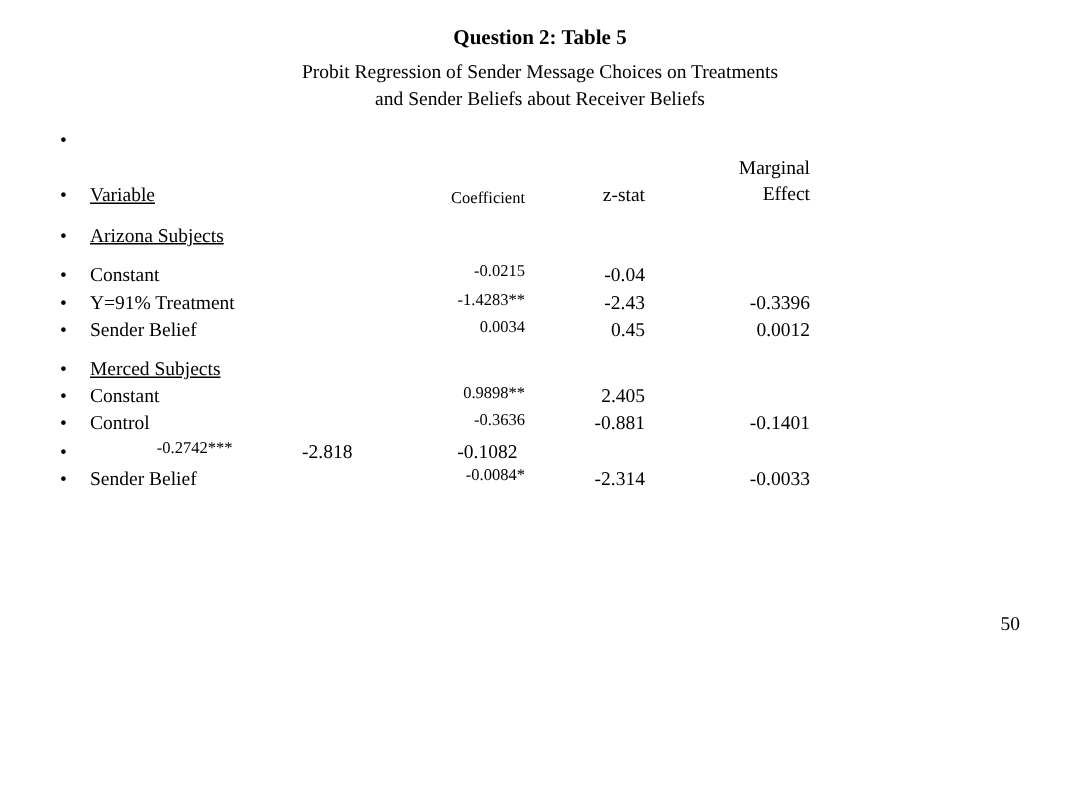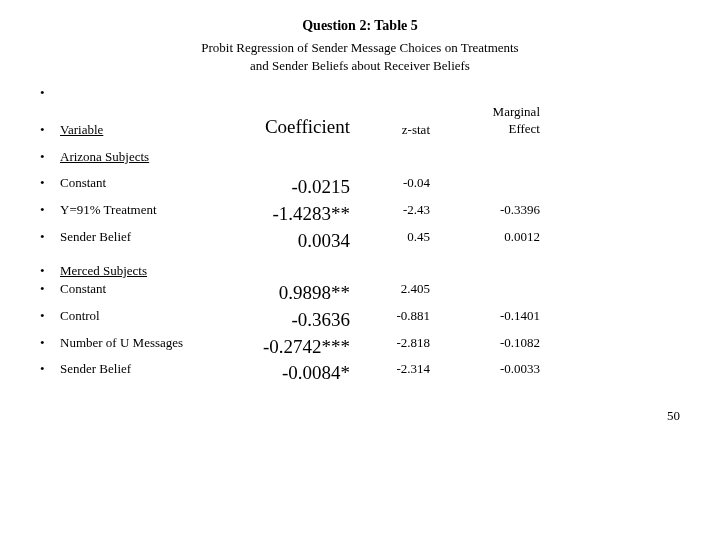--- a/index.html
+++ b/index.html
@@ -50,21 +50,21 @@
       font-size: 13px;
     }
     .var-col {
       width: 195px;
       flex-shrink: 0;
       font-size: 13px;
     }
     .coeff-col {
       width: 115px;
       flex-shrink: 0;
-      font-size: 19px;
+      font-size: 11px;
       text-align: right;
       padding-right: 20px;
     }
     .zstat-col {
       width: 80px;
       flex-shrink: 0;
       font-size: 13px;
       text-align: right;
       padding-right: 20px;
     }
@@ -185,21 +185,20 @@
     </div>
     <div class="row">
       <div class="bullet-col">•</div>
       <div class="var-col">Control</div>
       <div class="coeff-col">-0.3636</div>
       <div class="zstat-col">-0.881</div>
       <div class="marginal-col">-0.1401</div>
     </div>
     <div class="row">
       <div class="bullet-col">•</div>
-      <div class="var-col">Number of U Messages</div>
       <div class="coeff-col">-0.2742***</div>
       <div class="zstat-col">-2.818</div>
       <div class="marginal-col">-0.1082</div>
     </div>
     <div class="row">
       <div class="bullet-col">•</div>
       <div class="var-col">Sender Belief</div>
       <div class="coeff-col">-0.0084*</div>
       <div class="zstat-col">-2.314</div>
       <div class="marginal-col">-0.0033</div>

